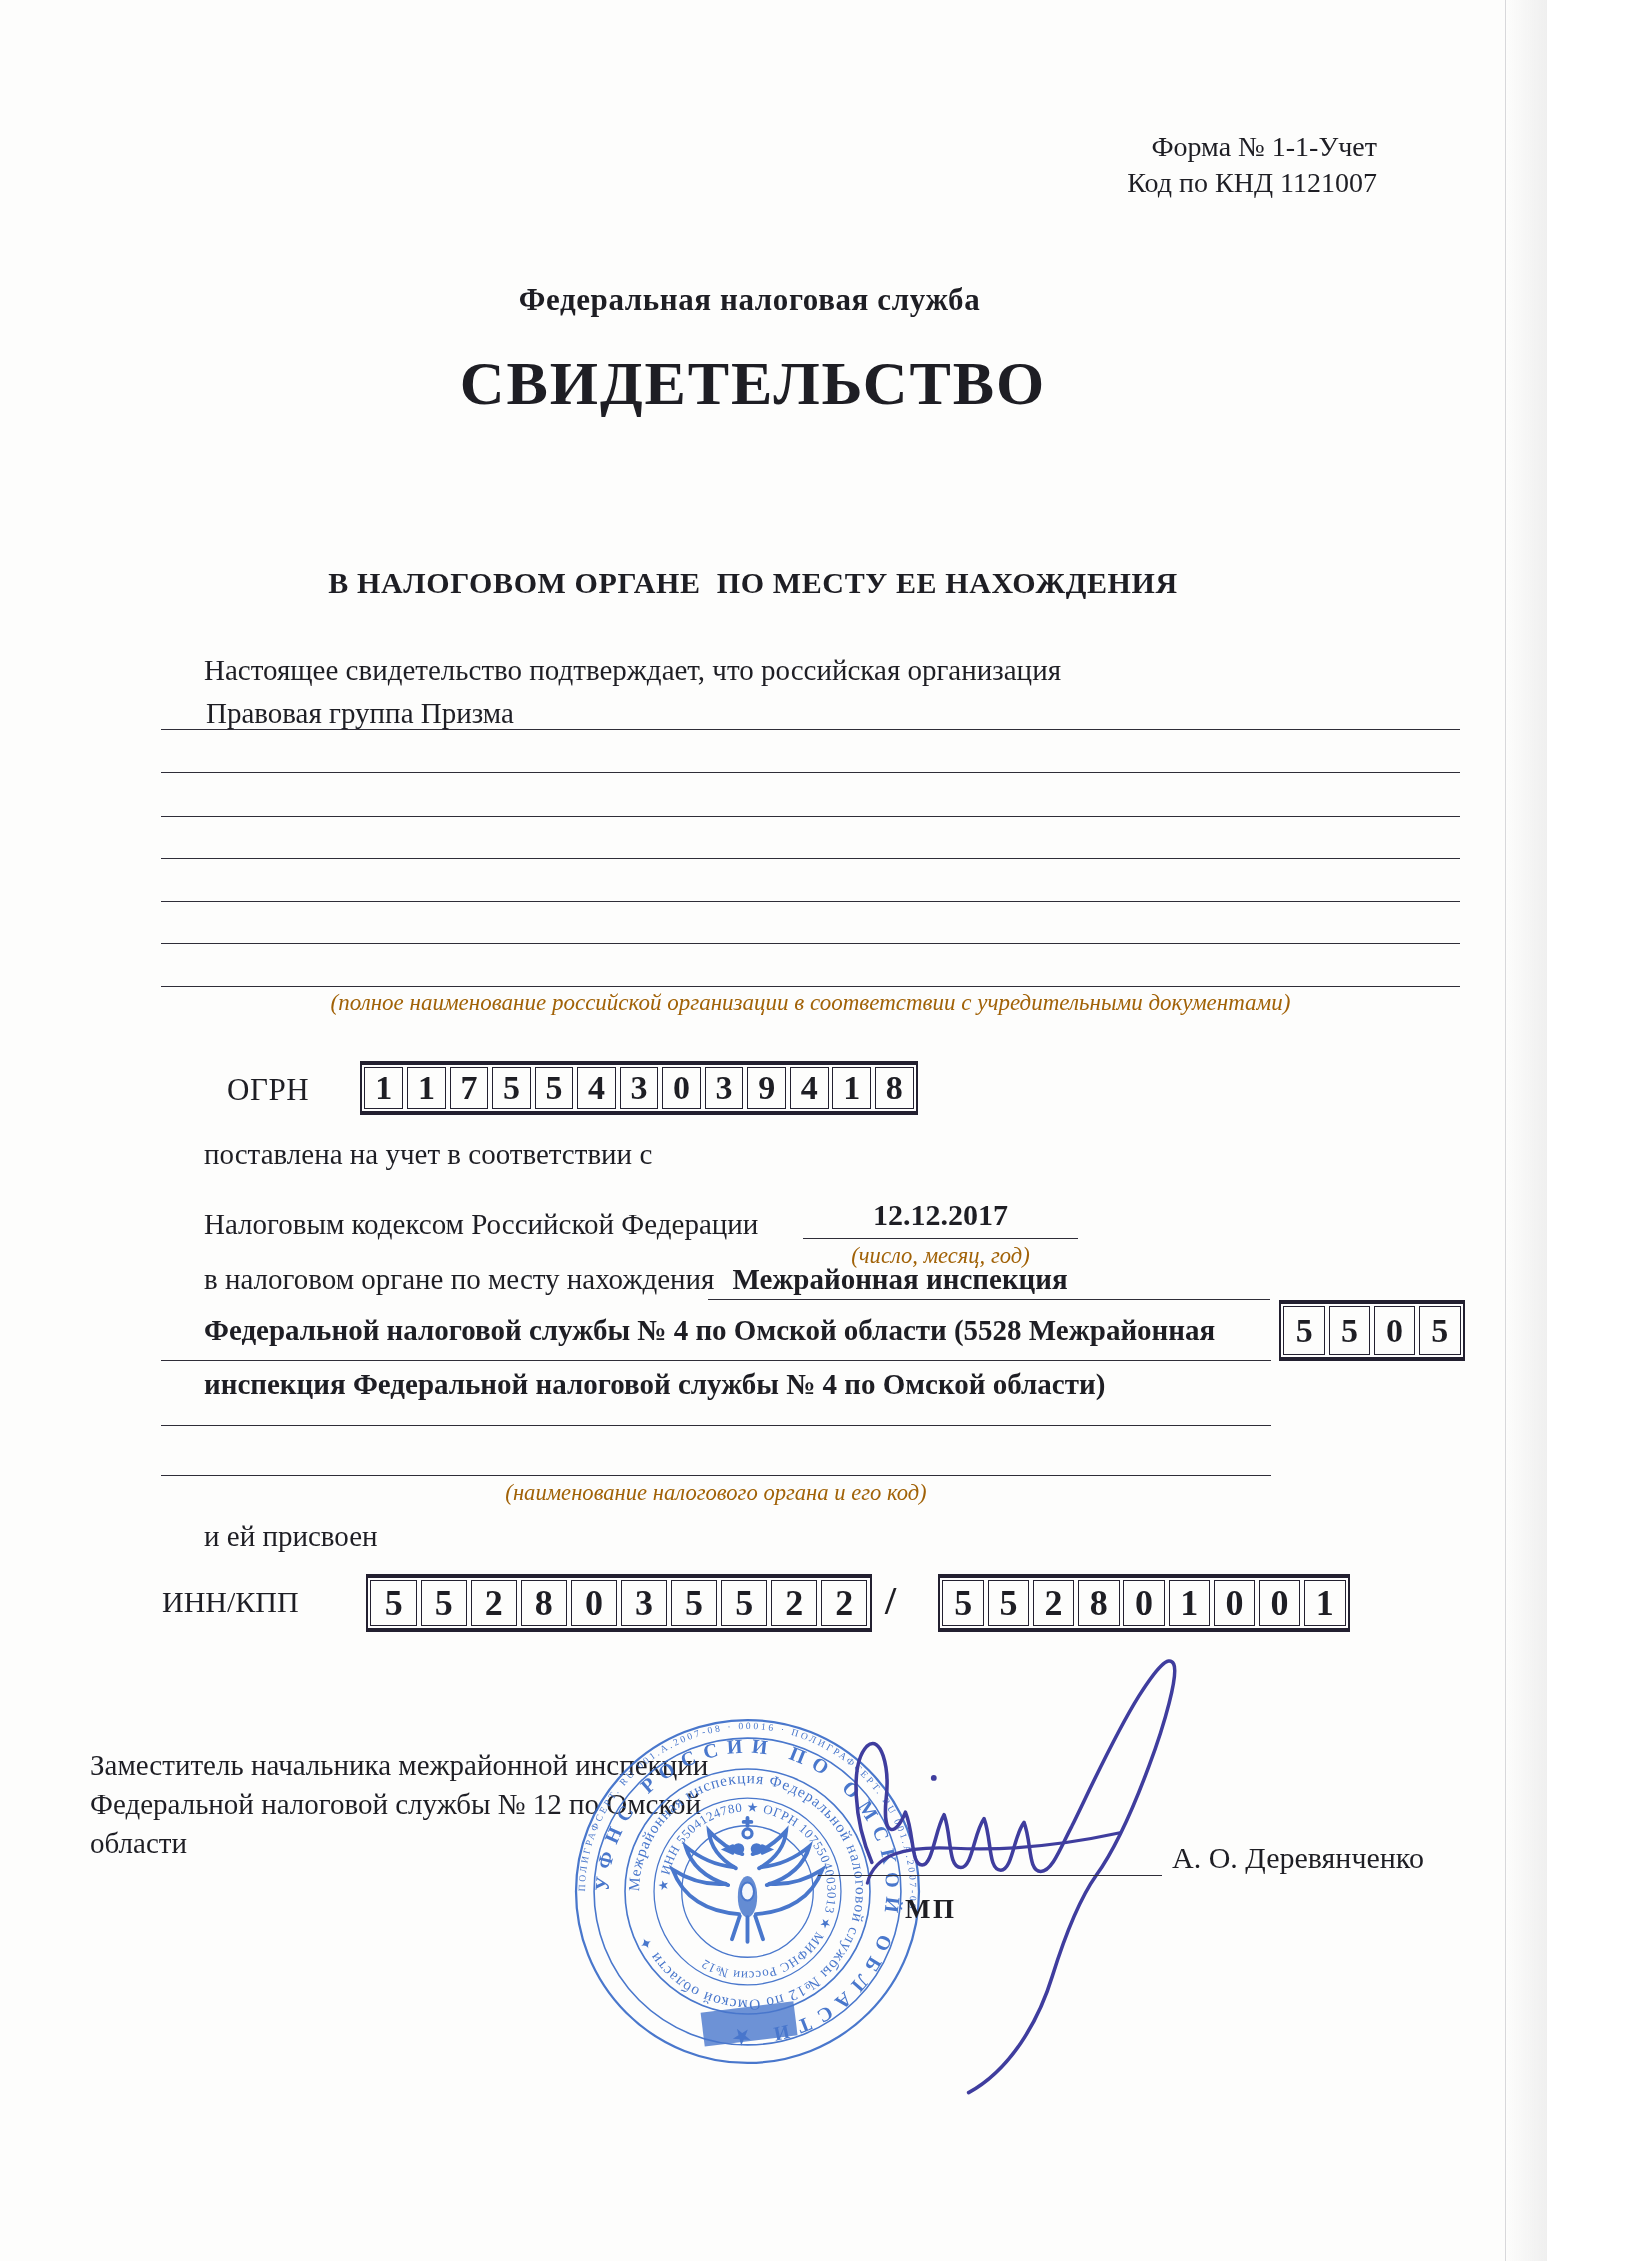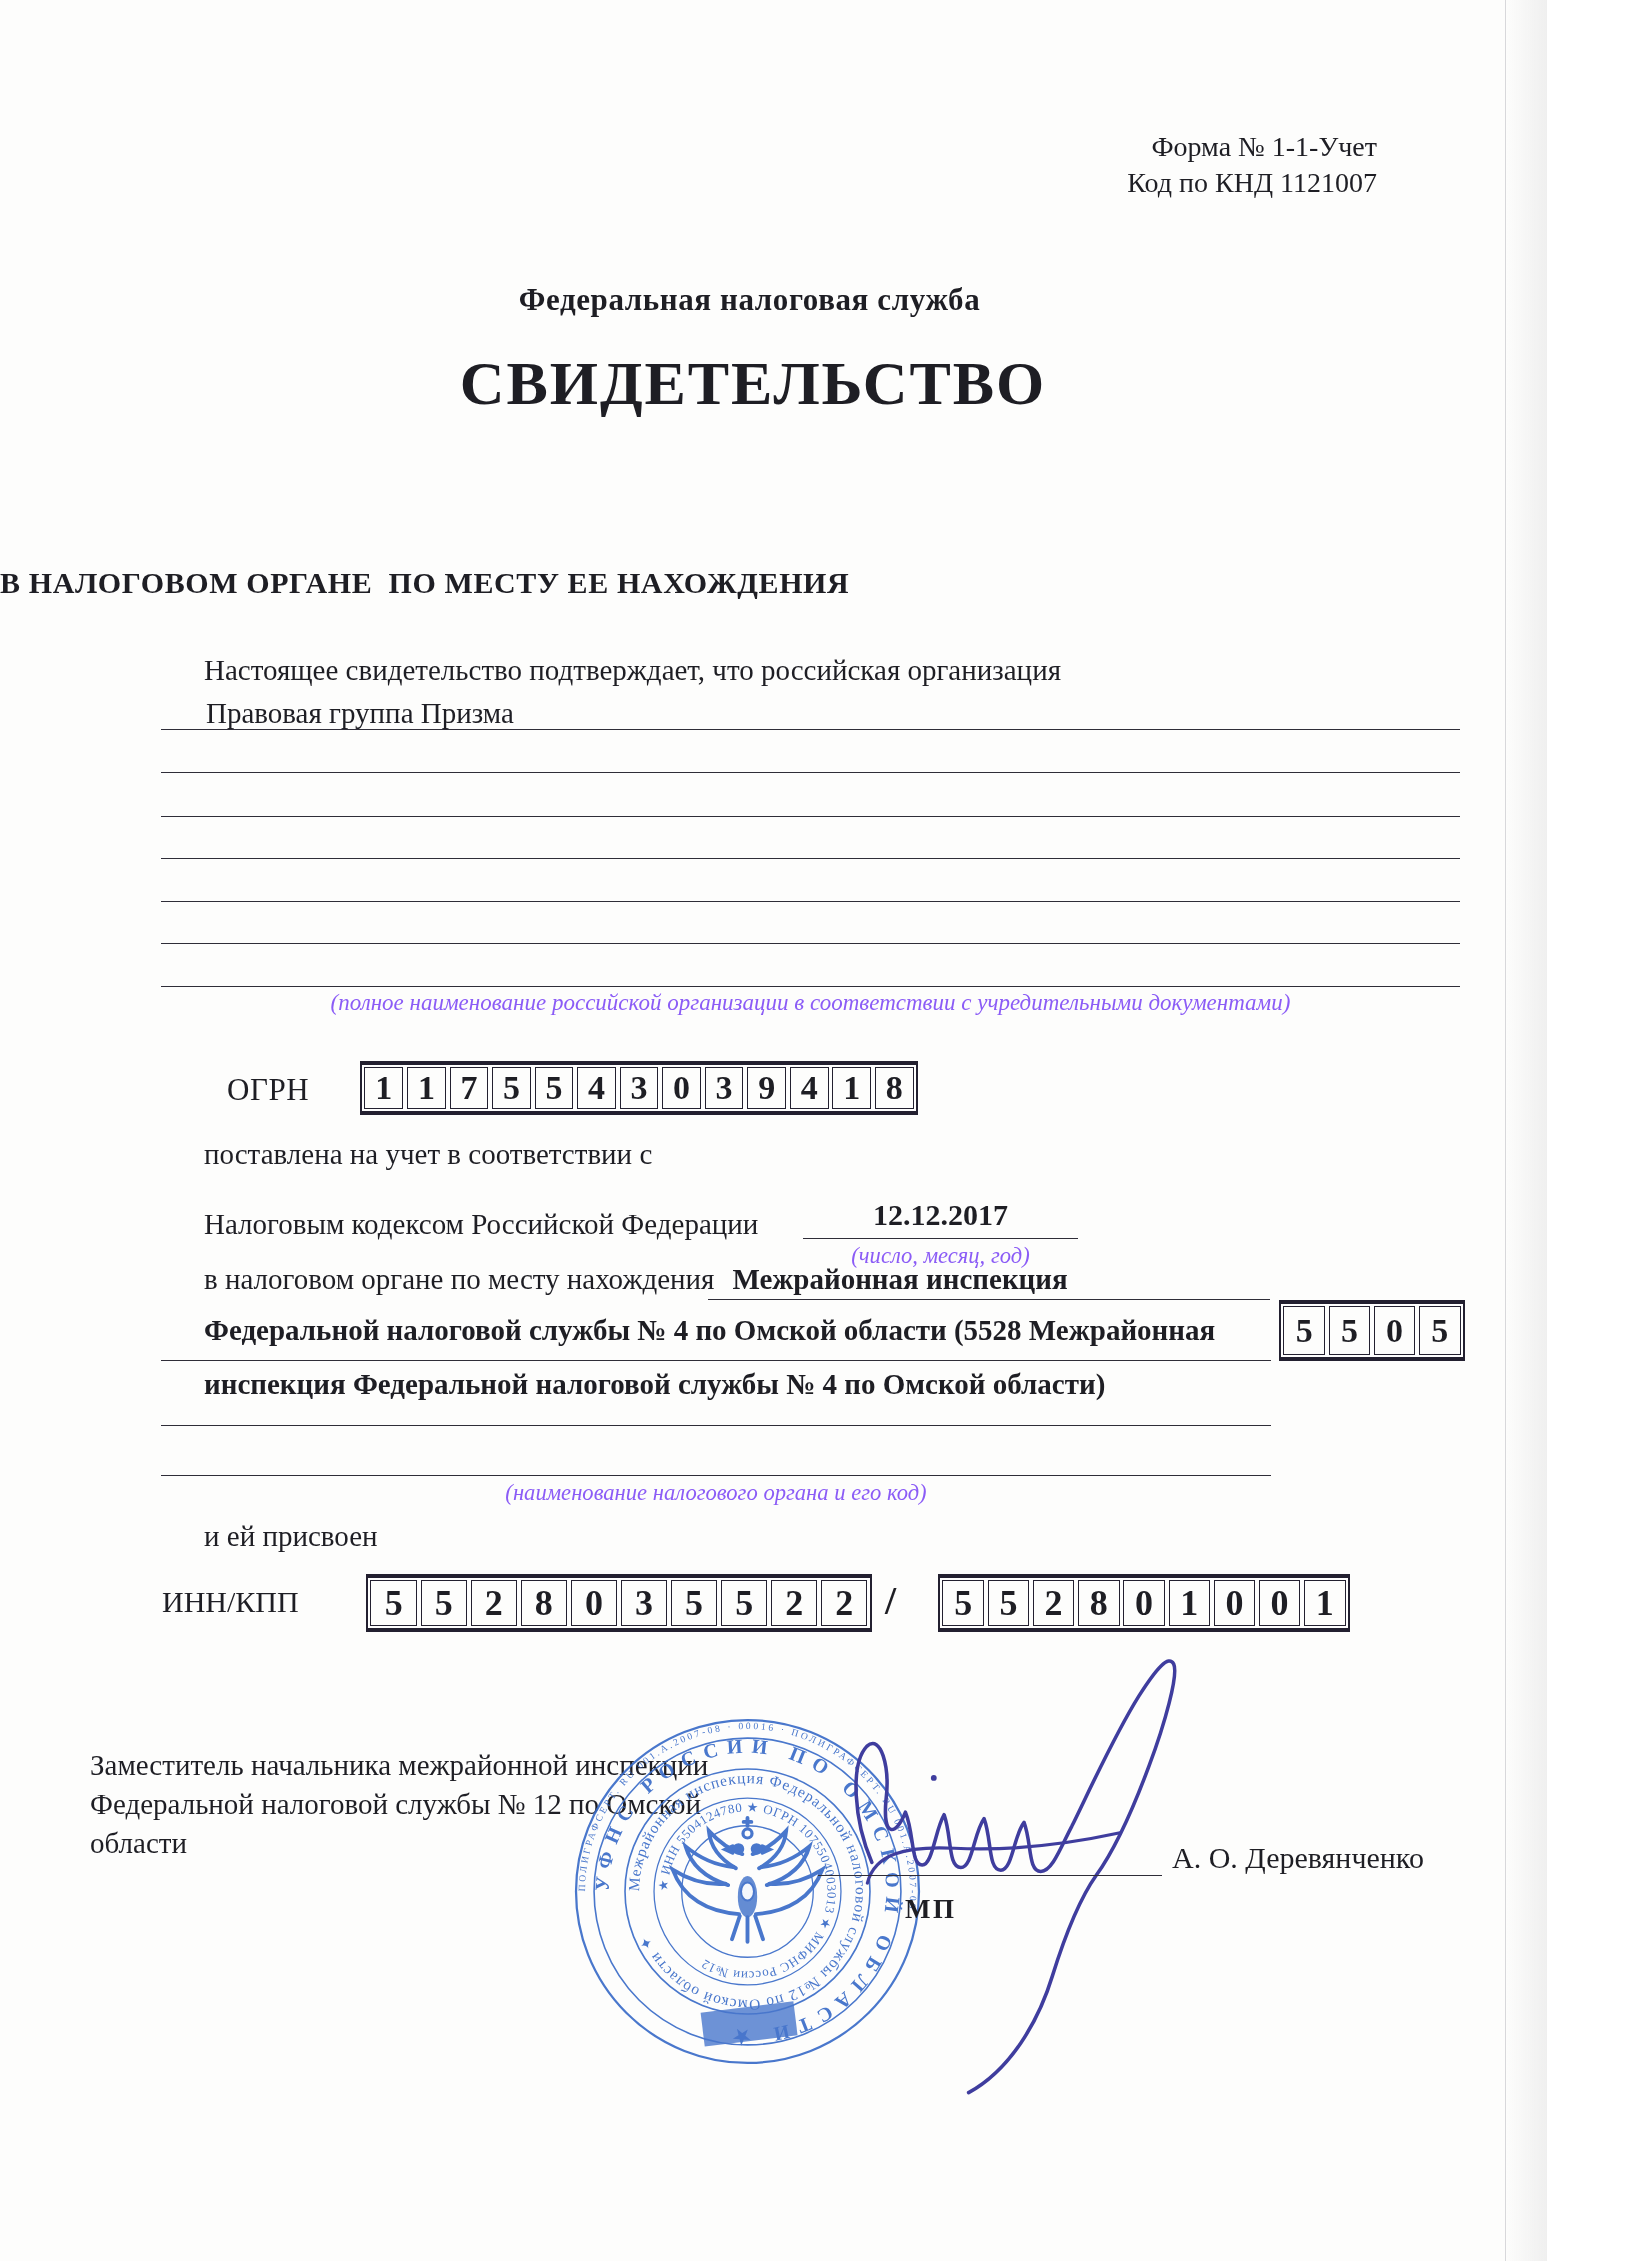--- a/index.html
+++ b/index.html
@@ -15,25 +15,25 @@
     border-left:0.6px solid rgba(110,110,125,0.18);
   }
   .abs{position:absolute;}
   .t45{font-size:29px; line-height:1.2;margin-left:40px;}
   .bold{font-weight:bold;}
   .center{text-align:center;}
   .form-info{top:129px; right:170px; text-align:right; font-size:28px; line-height:36px;}
   .agency{top:282px; left:0; right:48px; text-align:center; font-size:31px; font-weight:bold; letter-spacing:0.6px;}
   .doc-title{top:348px; left:0; right:41px; text-align:center; font-size:62px; font-weight:bold; letter-spacing:1.9px;}
   .subtitle1{top:529px; left:0; right:41px; text-align:center; font-size:30px; font-weight:bold; letter-spacing:0.6px;}
-  .subtitle2{top:566px; left:0; right:41px; font-size:30px; font-weight:bold; letter-spacing:0.6px; white-space:pre-wrap;}
+  .subtitle2{top:566px; left:0; right:41px; text-align:center; font-size:30px; font-weight:bold; letter-spacing:0.6px; white-space:pre-wrap;}
   .intro{top:653px; left:164px;}
   .org-name{top:696px; left:166px;}
   .field-line{height:0; border-top:1.9px solid var(--line,#2f2d38);}
-  .caption{font-style:italic; font-size:23px; color:#8b5cf6;}
+  .caption{font-style:italic; font-size:23px; color:#a16207;}
   .cellrow{
     display:flex; align-items:stretch; box-sizing:border-box;
     border-top:4.5px solid #232030; border-bottom:4.5px solid #232030;
     border-left:2.6px solid #232030; border-right:2.6px solid #232030;
     padding:1.3px 0.6px; background:rgba(255,255,255,0.6);
   }
   .cell{
     flex:1; margin:0.6px 1.9px; border:1.9px solid #232030;
     display:flex; align-items:center; justify-content:center;
     font-weight:bold; background:#fdfdfc;

